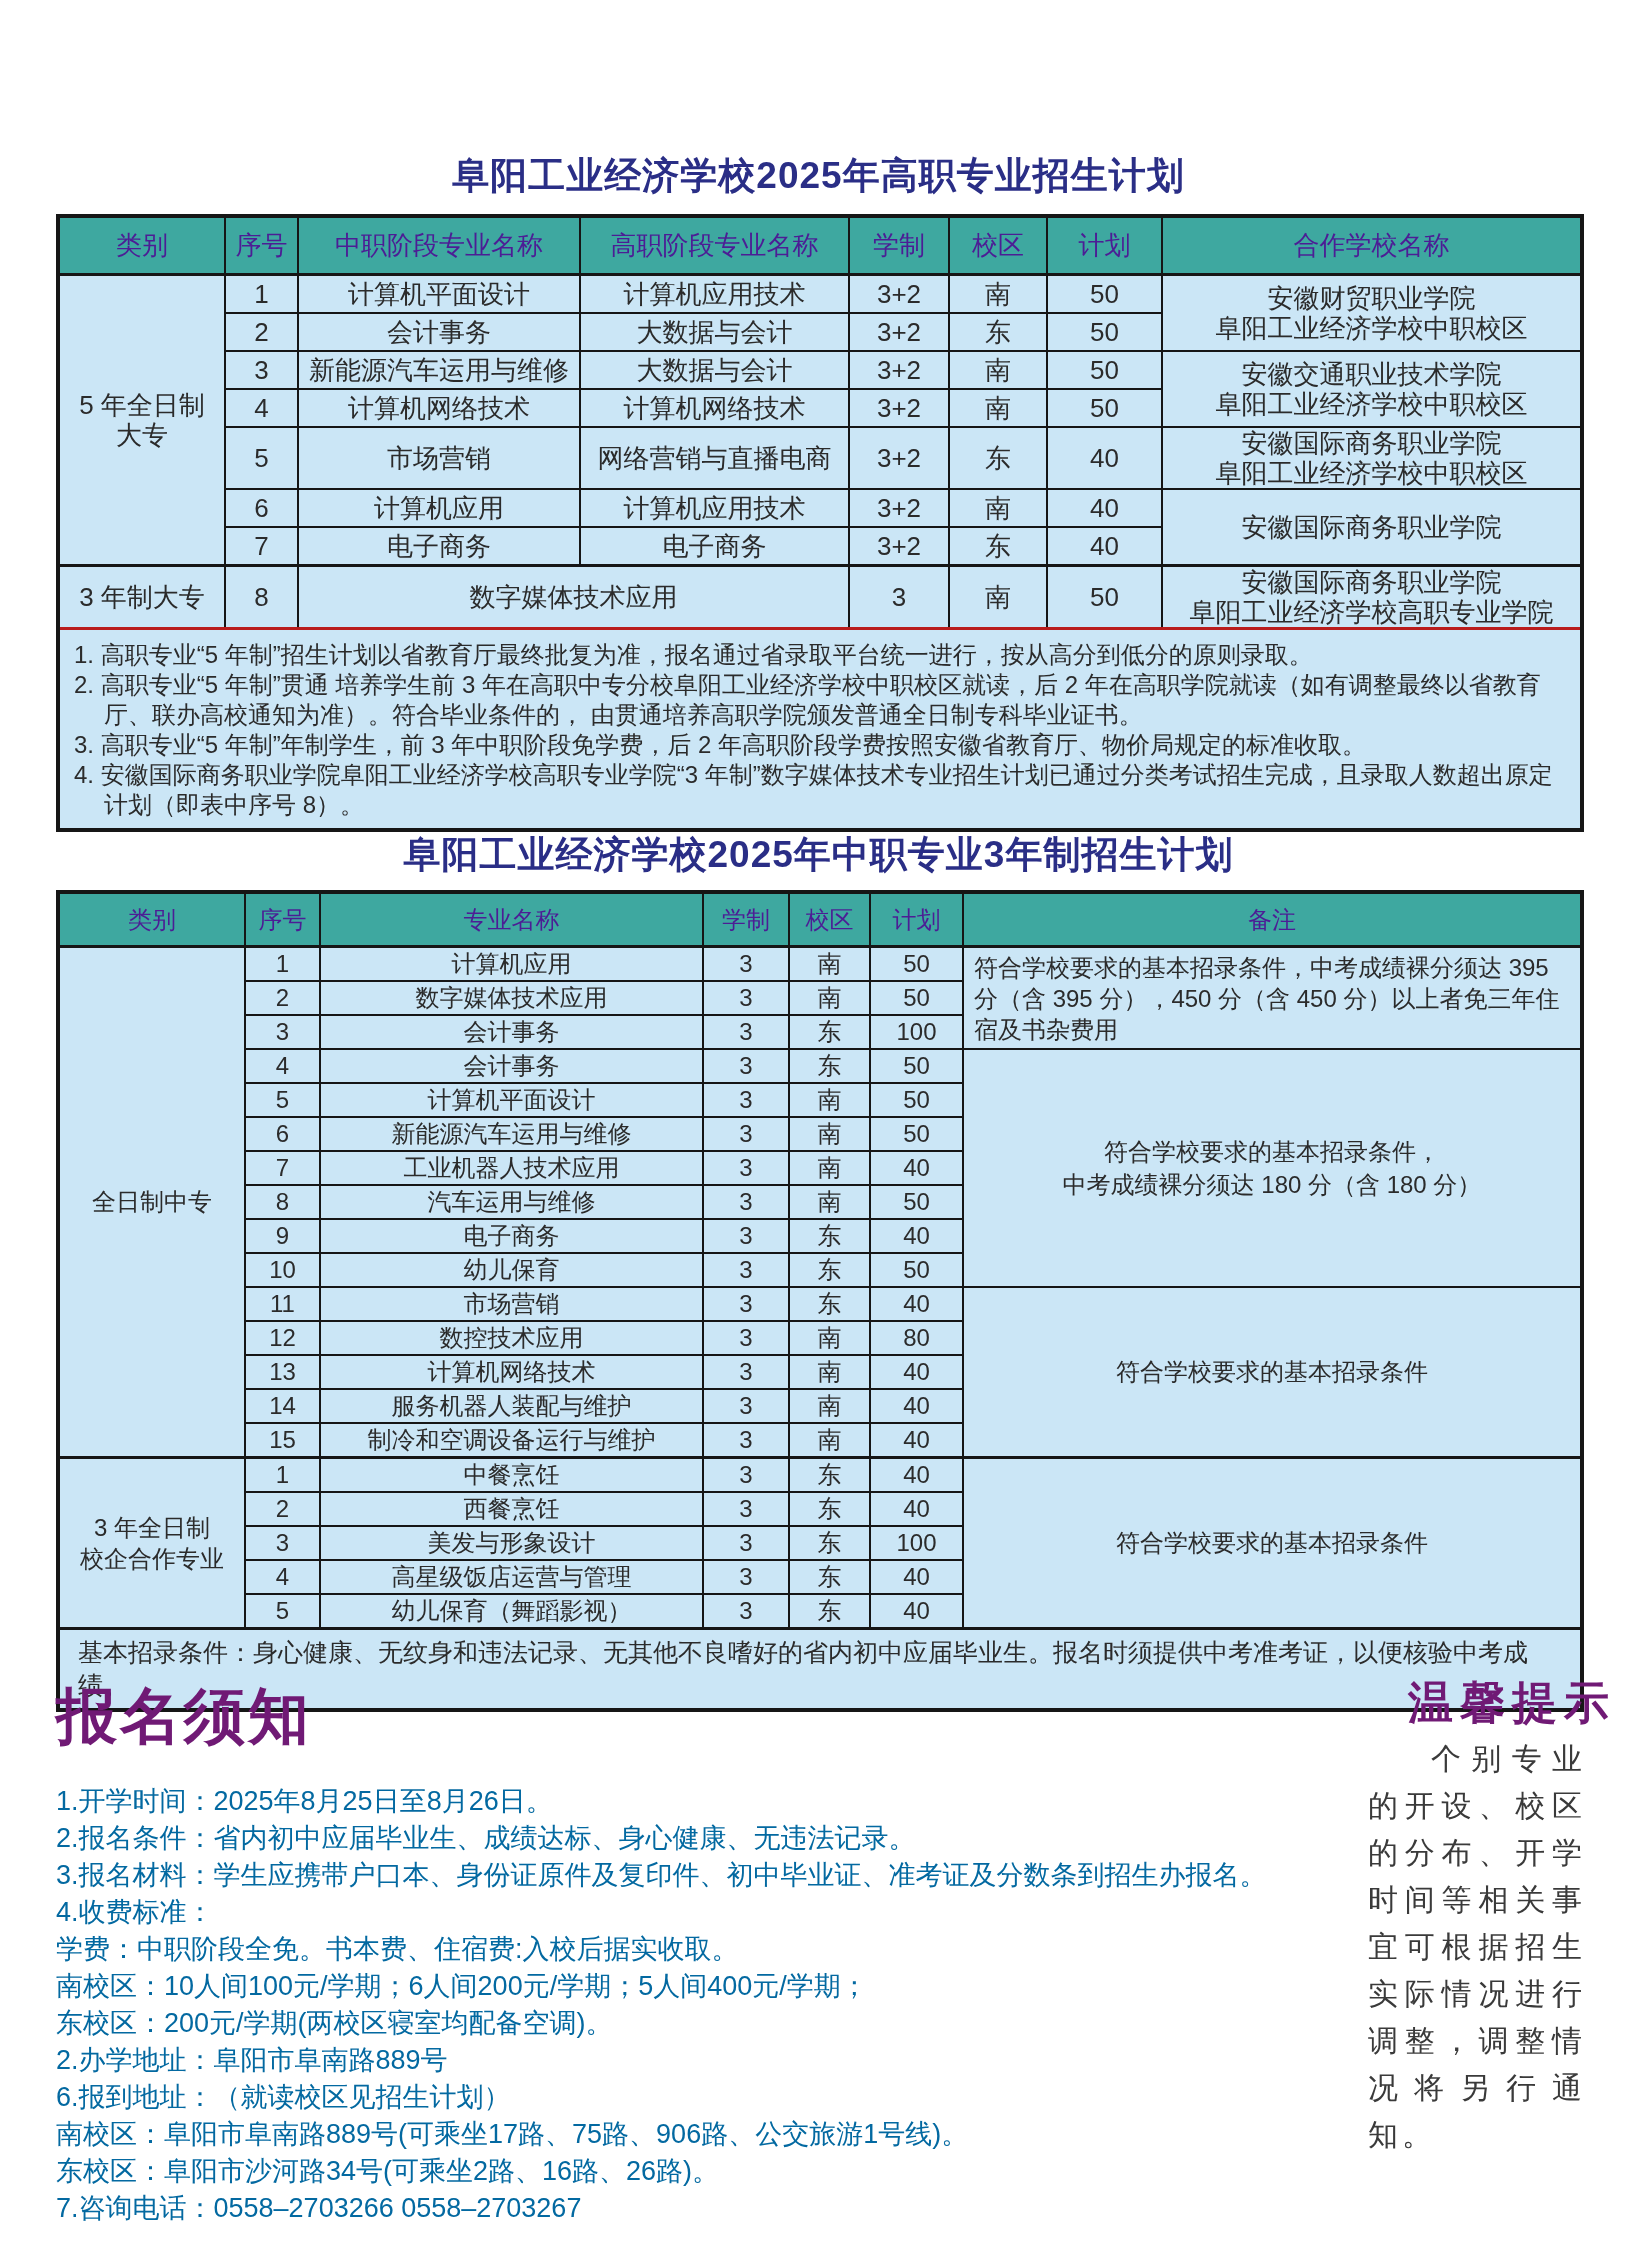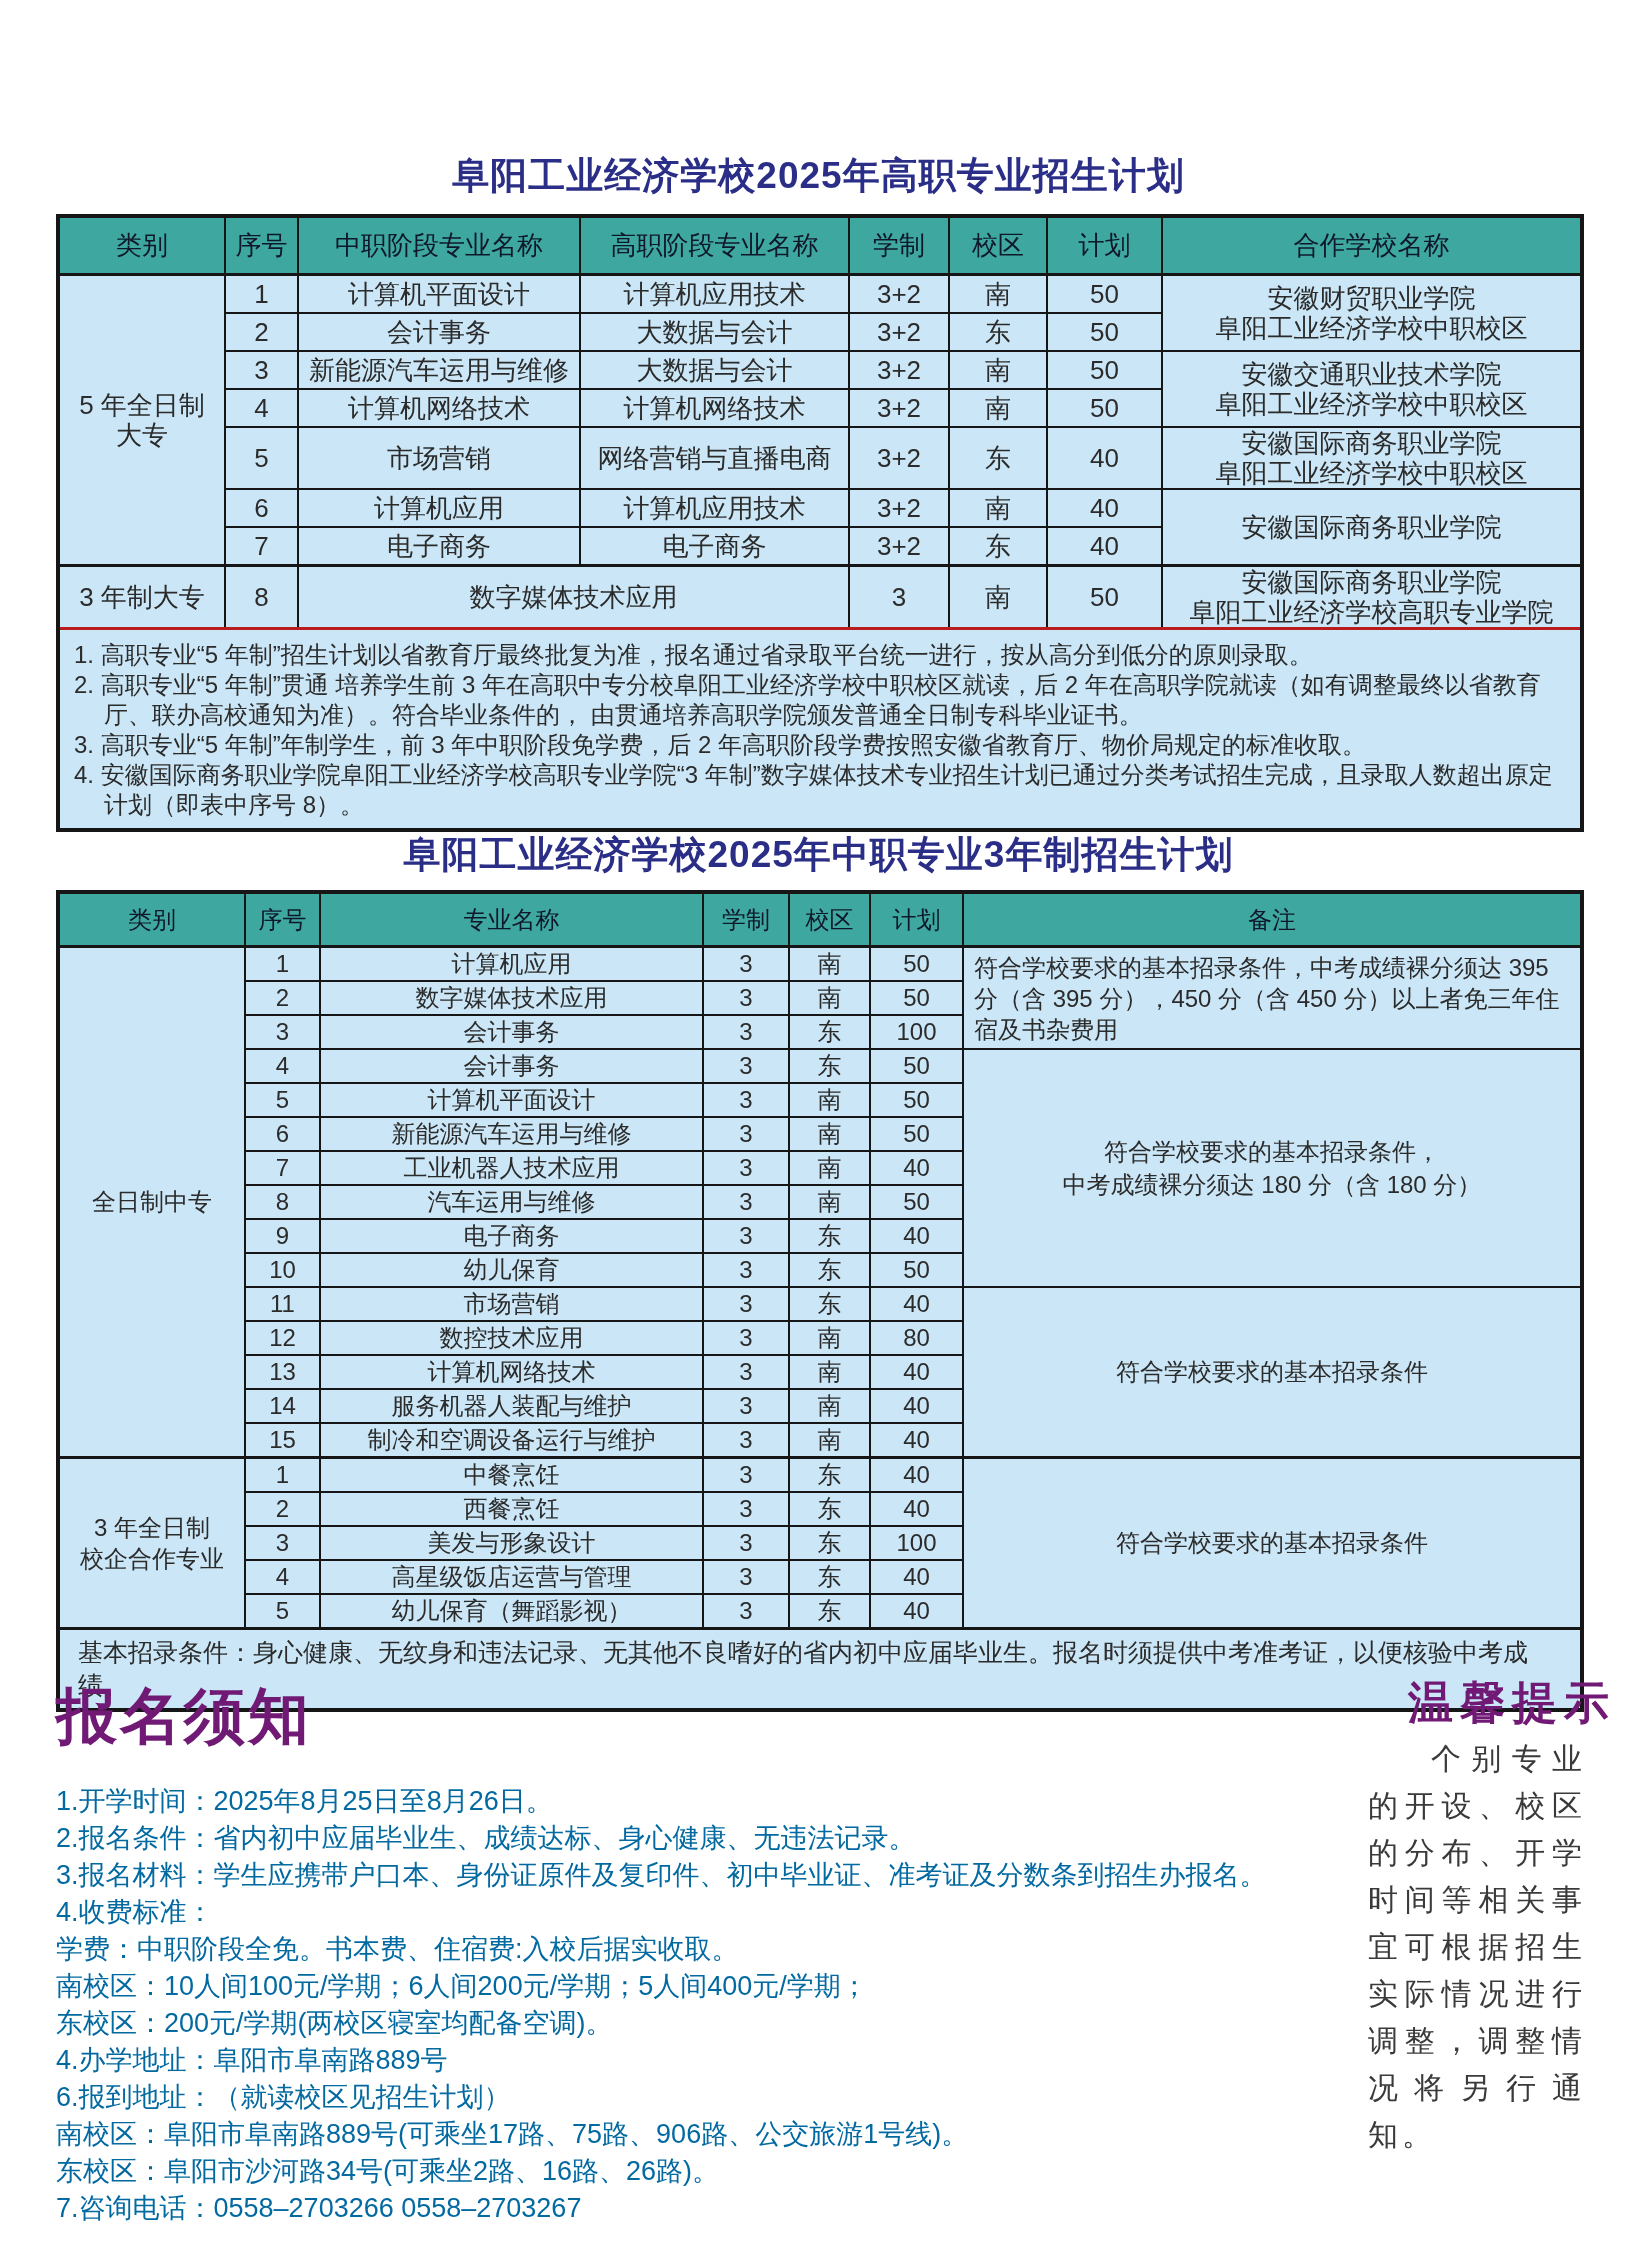--- a/index.html
+++ b/index.html
@@ -18,21 +18,21 @@
     border-collapse:collapse;table-layout:fixed;position:absolute;left:56px;
     width:1525px;background:#CBE6F6;border:4px solid #161616;
   }
   #t1{top:214px;font-size:26px;}
   #t2{top:890px;font-size:24px;}
   .grid th,.grid td{
     border:2px solid #161616;text-align:center;vertical-align:middle;
     padding:0;overflow:hidden;color:#2b2b2b;
   }
   .grid th{
-    background:#3EA8A0;color:#0f172a;font-weight:normal;
+    background:#3EA8A0;color:#4c1d95;font-weight:normal;
     border-bottom:3px solid #161616;
   }
   #t1 th{height:55px;}
   #t1 td{height:36px;}
   #t1 tr.tall td{height:57px;}
   #t2 th{height:51px;}
   #t2 td{height:29px;}
   tr.sep td{border-top:3px solid #161616;}
   td.notes{
     text-align:left;padding:10px 14px 8px 14px;font-size:24px;line-height:30px;
@@ -368,21 +368,21 @@
 <div id="signup-heading" class="heading-teal">报名须知</div>
 
 <div id="signup-list">
   <div>1.开学时间：2025年8月25日至8月26日。</div>
   <div>2.报名条件：省内初中应届毕业生、成绩达标、身心健康、无违法记录。</div>
   <div>3.报名材料：学生应携带户口本、身份证原件及复印件、初中毕业证、准考证及分数条到招生办报名。</div>
   <div>4.收费标准：</div>
   <div>学费：中职阶段全免。书本费、住宿费:入校后据实收取。</div>
   <div>南校区：10人间100元/学期；6人间200元/学期；5人间400元/学期；</div>
   <div>东校区：200元/学期(两校区寝室均配备空调)。</div>
-  <div>4.办学地址：阜阳市阜南路889号</div>
+  <div>2.办学地址：阜阳市阜南路889号</div>
   <div>6.报到地址：（就读校区见招生计划）</div>
   <div>南校区：阜阳市阜南路889号(可乘坐17路、75路、906路、公交旅游1号线)。</div>
   <div>东校区：阜阳市沙河路34号(可乘坐2路、16路、26路)。</div>
   <div>7.咨询电话：0558–2703266 0558–2703267</div>
 </div>
 
 <div id="tips-heading" class="heading-teal">温馨提示</div>
 <div id="tips-body">个别专业的开设、校区的分布、开学时间等相关事宜可根据招生实际情况进行调整，调整情况将另行通知。</div>
 
 

